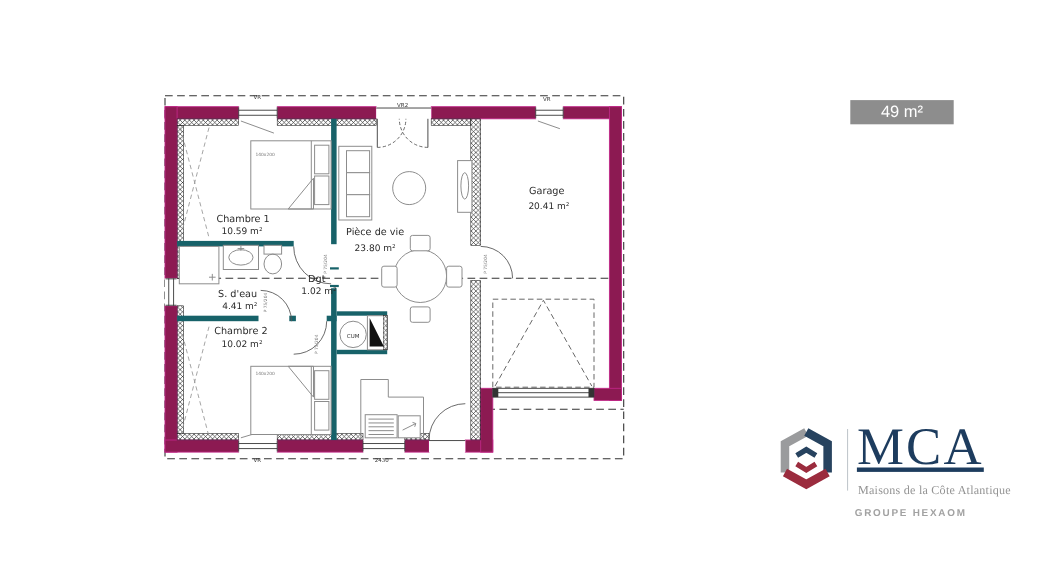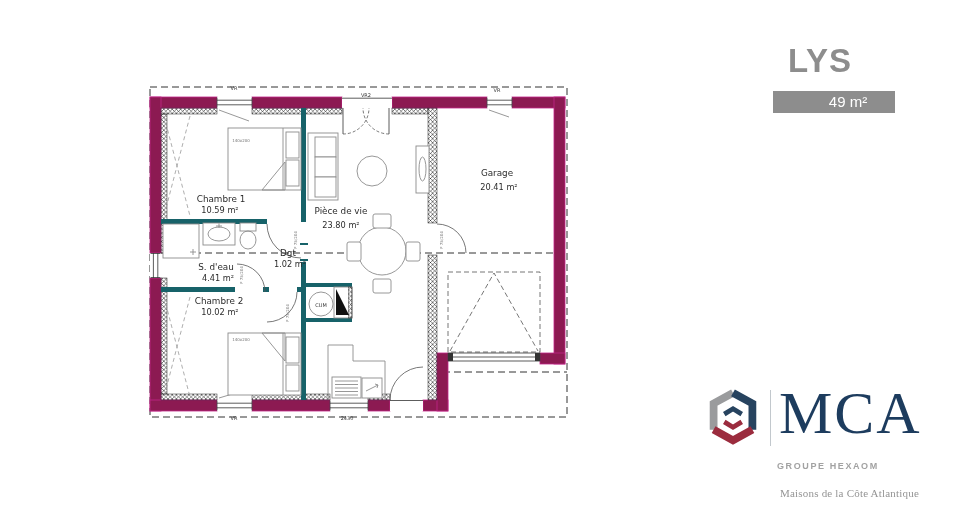--- a/index.html
+++ b/index.html
@@ -3,27 +3,27 @@
 <meta charset="utf-8">
 <style>
   html,body{margin:0;padding:0;background:#fff;}
   .stage{position:relative;width:960px;height:532px;background:#ffffff;overflow:hidden;
          font-family:"Liberation Sans",sans-serif;}
   .plan-wrap{position:absolute;left:148px;top:84px;width:424px;height:344px;}
   .plan-wrap svg{display:block;width:100%;height:100%;}
   .model-title{position:absolute;left:768px;top:42px;width:104px;text-align:center;
          font-size:33px;font-weight:bold;color:#8d8d8d;letter-spacing:1px;}
   .area-badge{position:absolute;left:773px;top:91px;width:94px;height:22px;background:#8d8d8d;
-         color:#ffffff;font-size:15px;line-height:22px;text-align:center;padding-left:28px;}
+         color:#ffffff;font-size:15px;line-height:22px;text-align:center;}
   .brand-cube{position:absolute;left:704px;top:386px;width:58px;height:64px;}
   .brand-divider{position:absolute;left:770px;top:390px;width:1px;height:56px;background:#c2c8cd;}
   .brand-name{position:absolute;left:779px;top:383px;font-family:"Liberation Serif",serif;
-         font-size:60px;line-height:1;color:#1d3c5e;letter-spacing:2px;}
+         font-size:48px;line-height:1;color:#1d3c5e;letter-spacing:2px;text-decoration:underline;}
   .brand-subtitle{position:absolute;left:780px;top:440px;font-family:"Liberation Serif",serif;
-         font-size:11px;color:#949494;letter-spacing:0.2px;white-space:nowrap;margin-top:47px;}
+         font-size:11px;color:#949494;letter-spacing:0.2px;white-space:nowrap;}
   .brand-group{position:absolute;left:777px;top:461px;width:148px;text-align:left;
          font-size:9px;font-weight:bold;color:#a2a2a2;letter-spacing:1.6px;white-space:nowrap;}
   
   .wall{fill:#8c1a52;stroke:#c12788;stroke-width:0.8;}
   .ins{fill:url(#ht);stroke:#222;stroke-width:0.5;}
   .tw{fill:#176269;}
   .fur{fill:#ffffff;stroke:#8c8c8c;stroke-width:0.9;}
   .furl{fill:none;stroke:#8c8c8c;stroke-width:0.9;}
   .door{fill:none;stroke:#555;stroke-width:0.8;}
   .dash{fill:none;stroke:#333;stroke-width:1;stroke-dasharray:7 4;}
@@ -234,21 +234,20 @@
         <text class="tiny" x="347" y="420">2430</text>
         <text class="micro" transform="rotate(-90 145 266)" x="145" y="266">60</text>
         <text class="micro" transform="rotate(-90 297 240)" x="297" y="240">P 75/204</text>
         <text class="micro" transform="rotate(-90 243 275)" x="243" y="275">P 75/204</text>
         <text class="micro" transform="rotate(-90 289 313)" x="289" y="313">P 75/204</text>
         <text class="micro" transform="rotate(-90 443 240)" x="443" y="240">P 75/204</text>
       </g>
     </svg>
   </div>
 
-  <div class="model-title">LYS</div>
   <div class="area-badge">49 m²</div>
 
   <svg class="brand-cube" viewBox="0 0 58 66">
     <path d="M29,7 L9,18 L9,45" stroke="#9a9b9d" stroke-width="8" fill="none"></path>
     <path d="M29,7 L49,18 L49,45" stroke="#27435f" stroke-width="8" fill="none"></path>
     <path d="M9,45 L29,56 L49,45" stroke="#9b2c3e" stroke-width="8" fill="none"></path>
     <path d="M20,29 L29,23.5 L38,29" stroke="#27435f" stroke-width="5" fill="none"></path>
     <path d="M20,37 L29,42.5 L38,37" stroke="#9b2c3e" stroke-width="5" fill="none"></path>
   </svg>
   <div class="brand-divider"></div>

